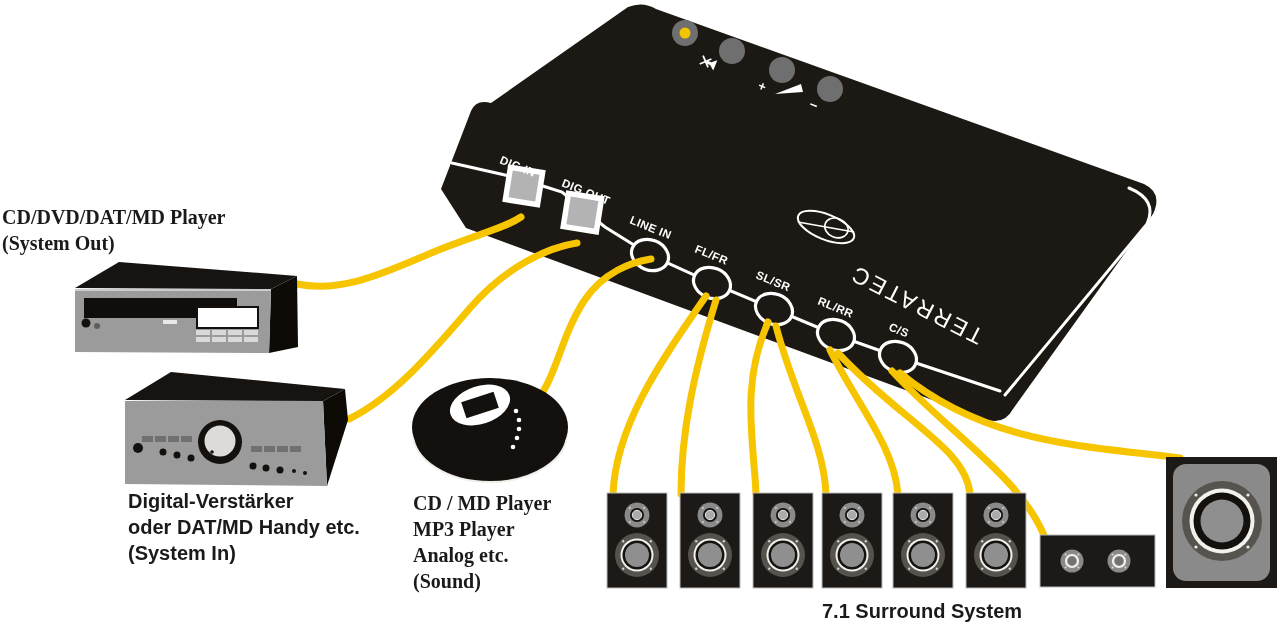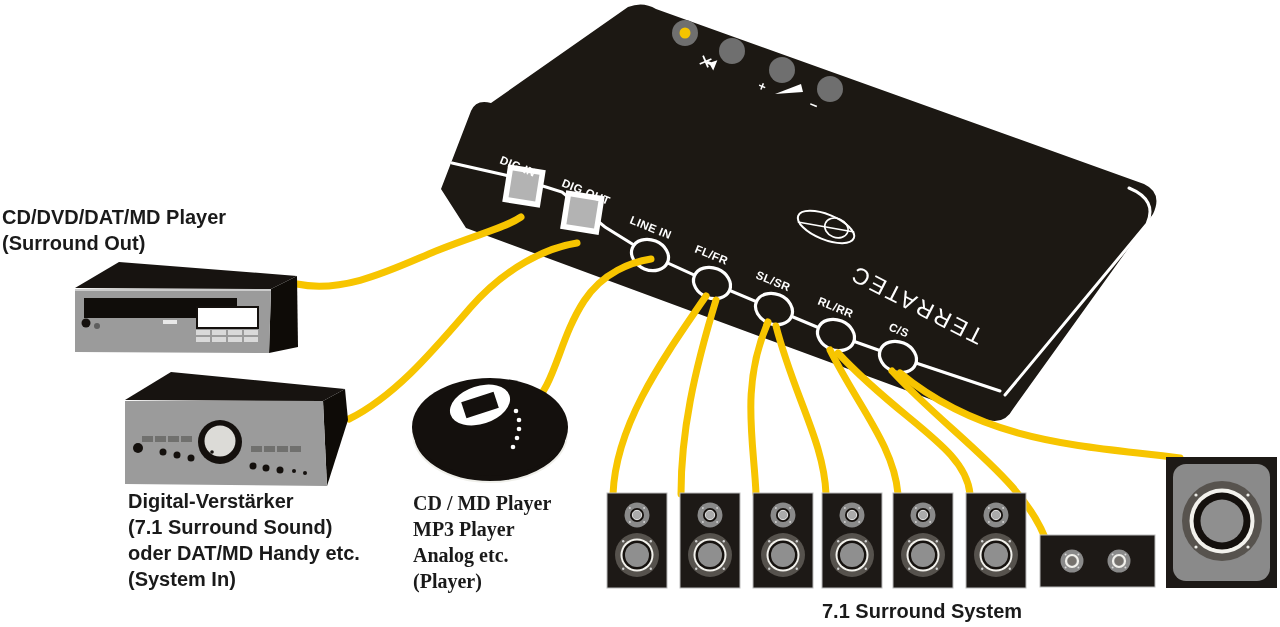--- a/index.html
+++ b/index.html
@@ -233,35 +233,34 @@
     <circle cx="1222" cy="521" r="21.5" fill="#8F8F8F"></circle>
     <g fill="#EDEDE8">
       <circle cx="1196" cy="495" r="1.6"></circle>
           <circle cx="1248" cy="495" r="1.6"></circle>
       <circle cx="1196" cy="547" r="1.6"></circle>
           <circle cx="1248" cy="547" r="1.6"></circle>
     </g>
   </g>
 </svg>
 
-<div class="cap" style="left:2px;top:204px;">
+<div class="cap" style="left:2px;top:204px;font-family:Liberation Serif, serif;">
   <div>CD/DVD/DAT/MD Player</div>
-  <div>(Surround Out)</div>
+  <div>(System Out)</div>
 </div>
 
 <div class="cap" style="left:128px;top:488px;">
   <div>Digital-Verstärker</div>
-  <div>(7.1 Surround Sound)</div>
   <div>oder DAT/MD Handy etc.</div>
   <div>(System In)</div>
 </div>
 
 <div class="cap" style="left:413px;top:490px;font-family:Liberation Serif, serif;">
   <div>CD / MD Player</div>
   <div>MP3 Player</div>
   <div>Analog etc.</div>
-  <div>(Player)</div>
+  <div>(Sound)</div>
 </div>
 
 <div class="cap" style="left:822px;top:598px;">
   <div>7.1 Surround System</div>
 </div>
 </div>
 
 </body></html>

